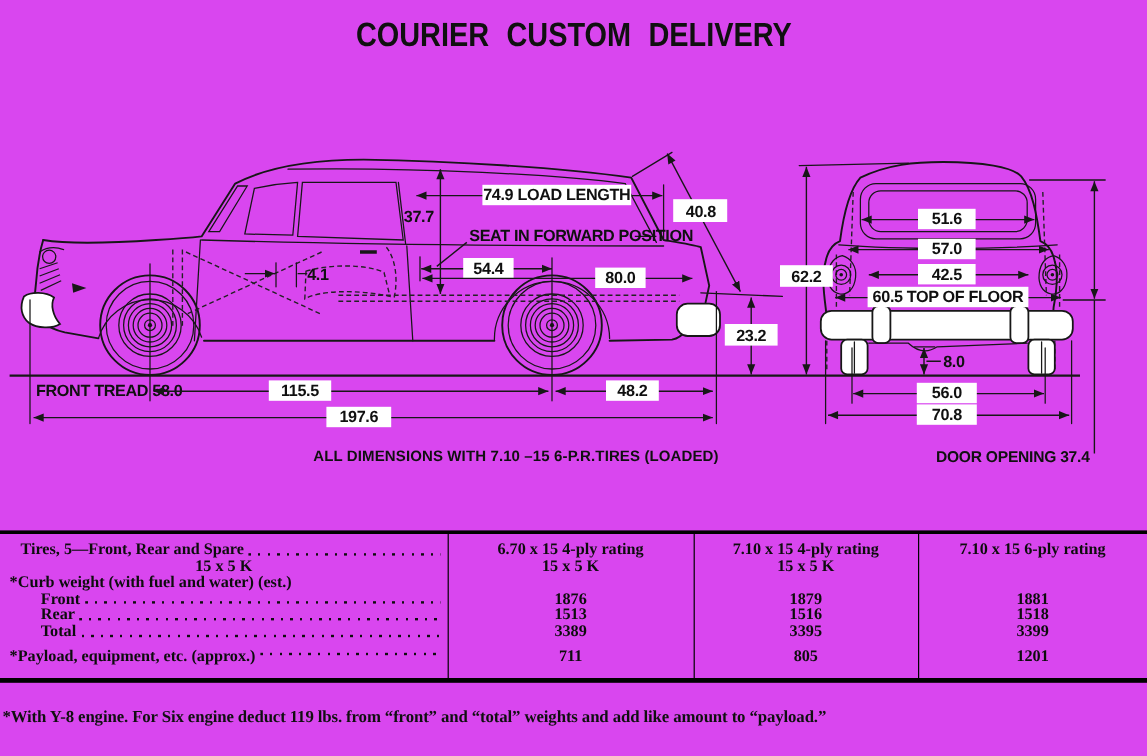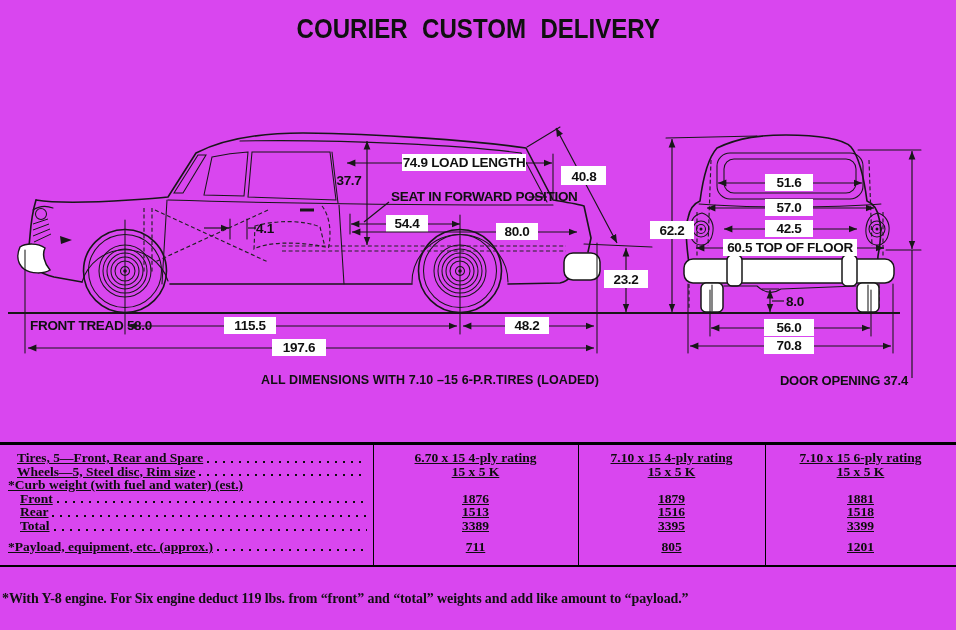--- a/index.html
+++ b/index.html
@@ -16,28 +16,28 @@
   .dm{stroke:#171717;stroke-width:1.15;fill:none;}
   .wr{fill:#fff;stroke:#171717;stroke-width:1.5;}
   .blk{fill:#171717;stroke:none;}
   .wrect{fill:#fff;stroke:none;}
   svg text{font-family:"Liberation Sans",sans-serif;font-weight:bold;fill:#101010;}
   .dt{font-size:13.5px;text-anchor:middle;letter-spacing:-.3px;}
   .ds{font-size:13.5px;text-anchor:start;letter-spacing:-.3px;}
   .de{font-size:13px;text-anchor:end;letter-spacing:-.2px;}
   .cp{font-size:12.5px;text-anchor:middle;letter-spacing:.1px;}
   
-  .specs{position:absolute;top:442px;left:0;width:956px;border-top:3px solid #000;border-bottom:2px solid #000000;
+  .specs{position:absolute;top:442px;left:0;width:956px;border-top:3px solid #000;border-bottom:4px solid #000000;
          padding:6px 0 12px;font-family:"Liberation Serif",serif;font-weight:bold;font-size:13.5px;
-         line-height:13.6px;color:#0d0d0d;text-decoration:underline;}
+         line-height:13.6px;color:#0d0d0d;}
   .srow{display:grid;grid-template-columns:373px 205px 187px 191px;}
   .lblcell{display:flex;align-items:flex-end;padding-right:5px;}
-  .ind0{padding-left:8px;}
+  .ind0{padding-left:8px;align-items:center;}
   .ind1{padding-left:17px;}
-  .ind2{padding-left:20px;}
+  .ind2{padding-left:34px;}
   .leader{flex:1 1 auto;height:2px;margin:0 1px 2px 4px;
           background-image:repeating-linear-gradient(to right,#0d0d0d 0 2px,transparent 2px 8px);}
   .val{text-align:center;}
   .gap{margin-top:7px;}
   .vline{position:absolute;top:0;bottom:0;width:1px;background:#000;}
   .footnote{position:absolute;top:591px;left:2px;width:946px;font-family:"Liberation Serif",serif;
             font-weight:bold;font-size:14px;letter-spacing:-.1px;}
 </style>
 </head>
 <body>
@@ -280,24 +280,20 @@
     <div class="srow">
       <div class="lblcell ind1">
           <span>Tires, 5—Front, Rear and Spare</span>
           <span class="leader"></span>
         </div>
       <div class="val">6.70 x 15 4-ply rating</div>
       <div class="val">7.10 x 15 4-ply rating</div>
       <div class="val">7.10 x 15 6-ply rating</div>
     </div>
     <div class="srow">
-      <div class="lblcell ind1">
-          <span>Wheels—5, Steel disc, Rim size</span>
-          <span class="leader"></span>
-        </div>
       <div class="val">15 x 5 K</div>
       <div class="val">15 x 5 K</div>
       <div class="val">15 x 5 K</div>
     </div>
     <div class="srow">
       <div class="lblcell ind0">
           <span>*Curb weight (with fuel and water) (est.)</span>
         </div>
       <div class="val"></div>
       <div class="val"></div>

